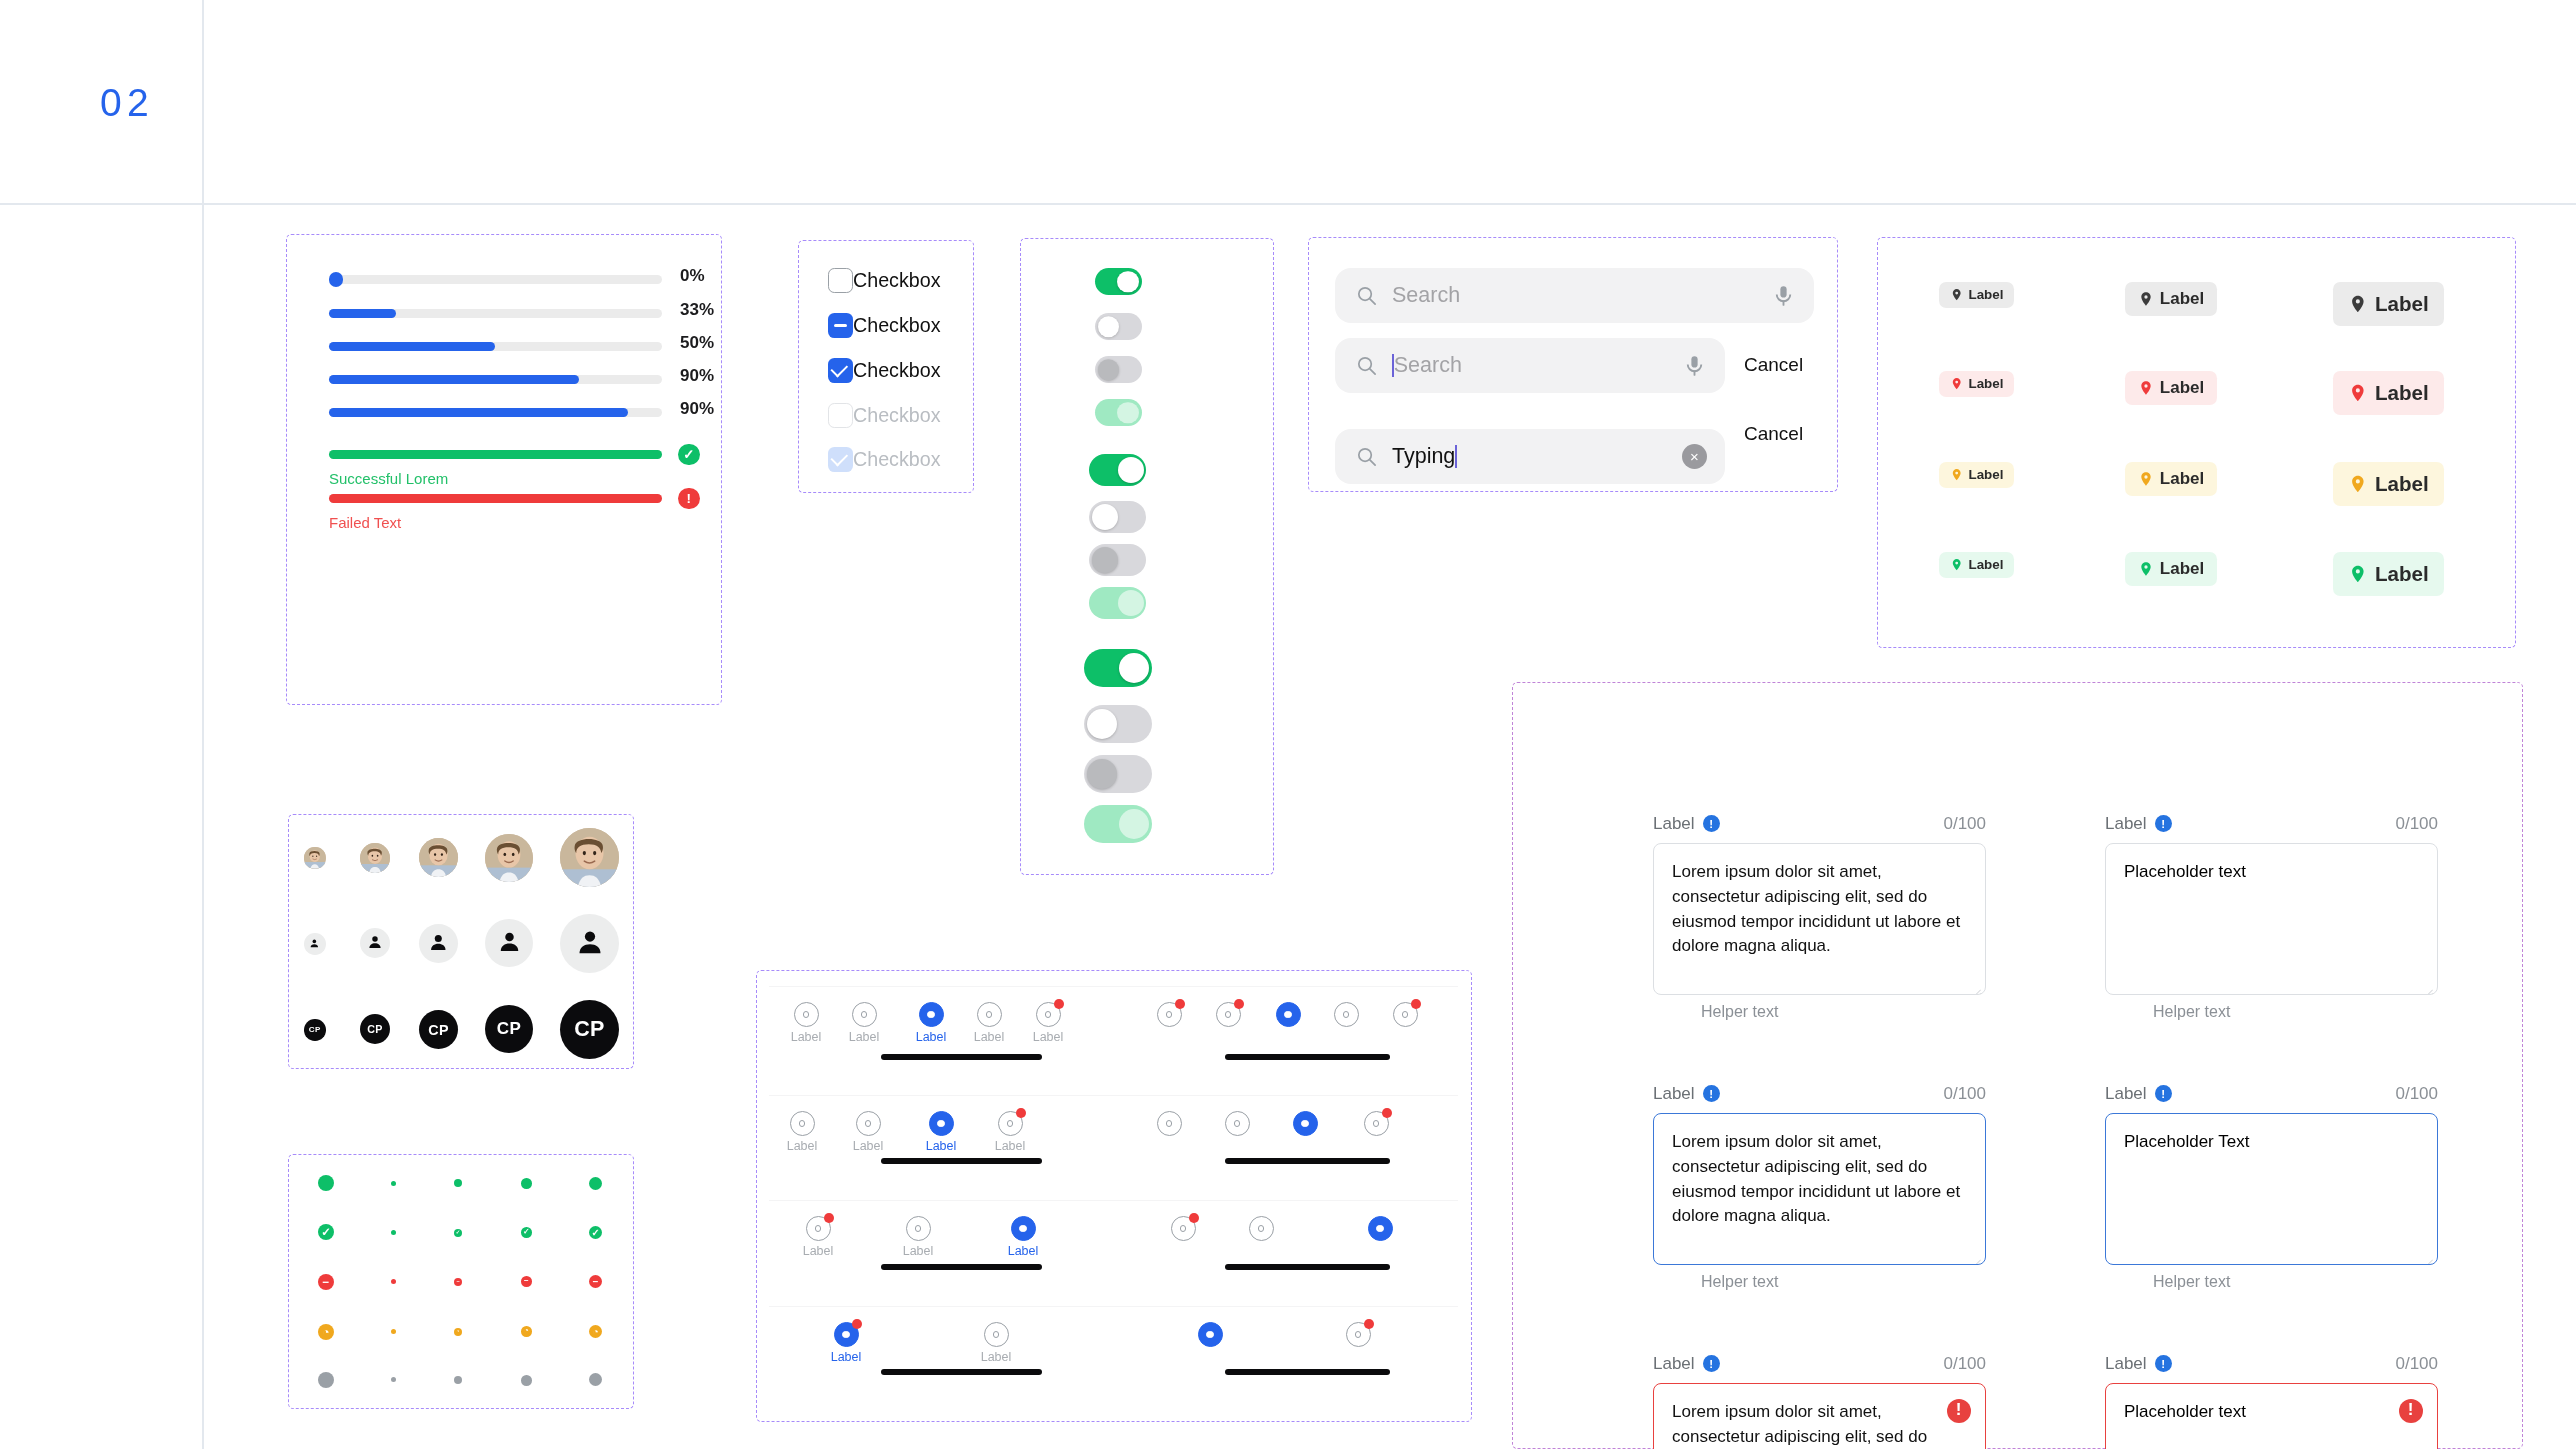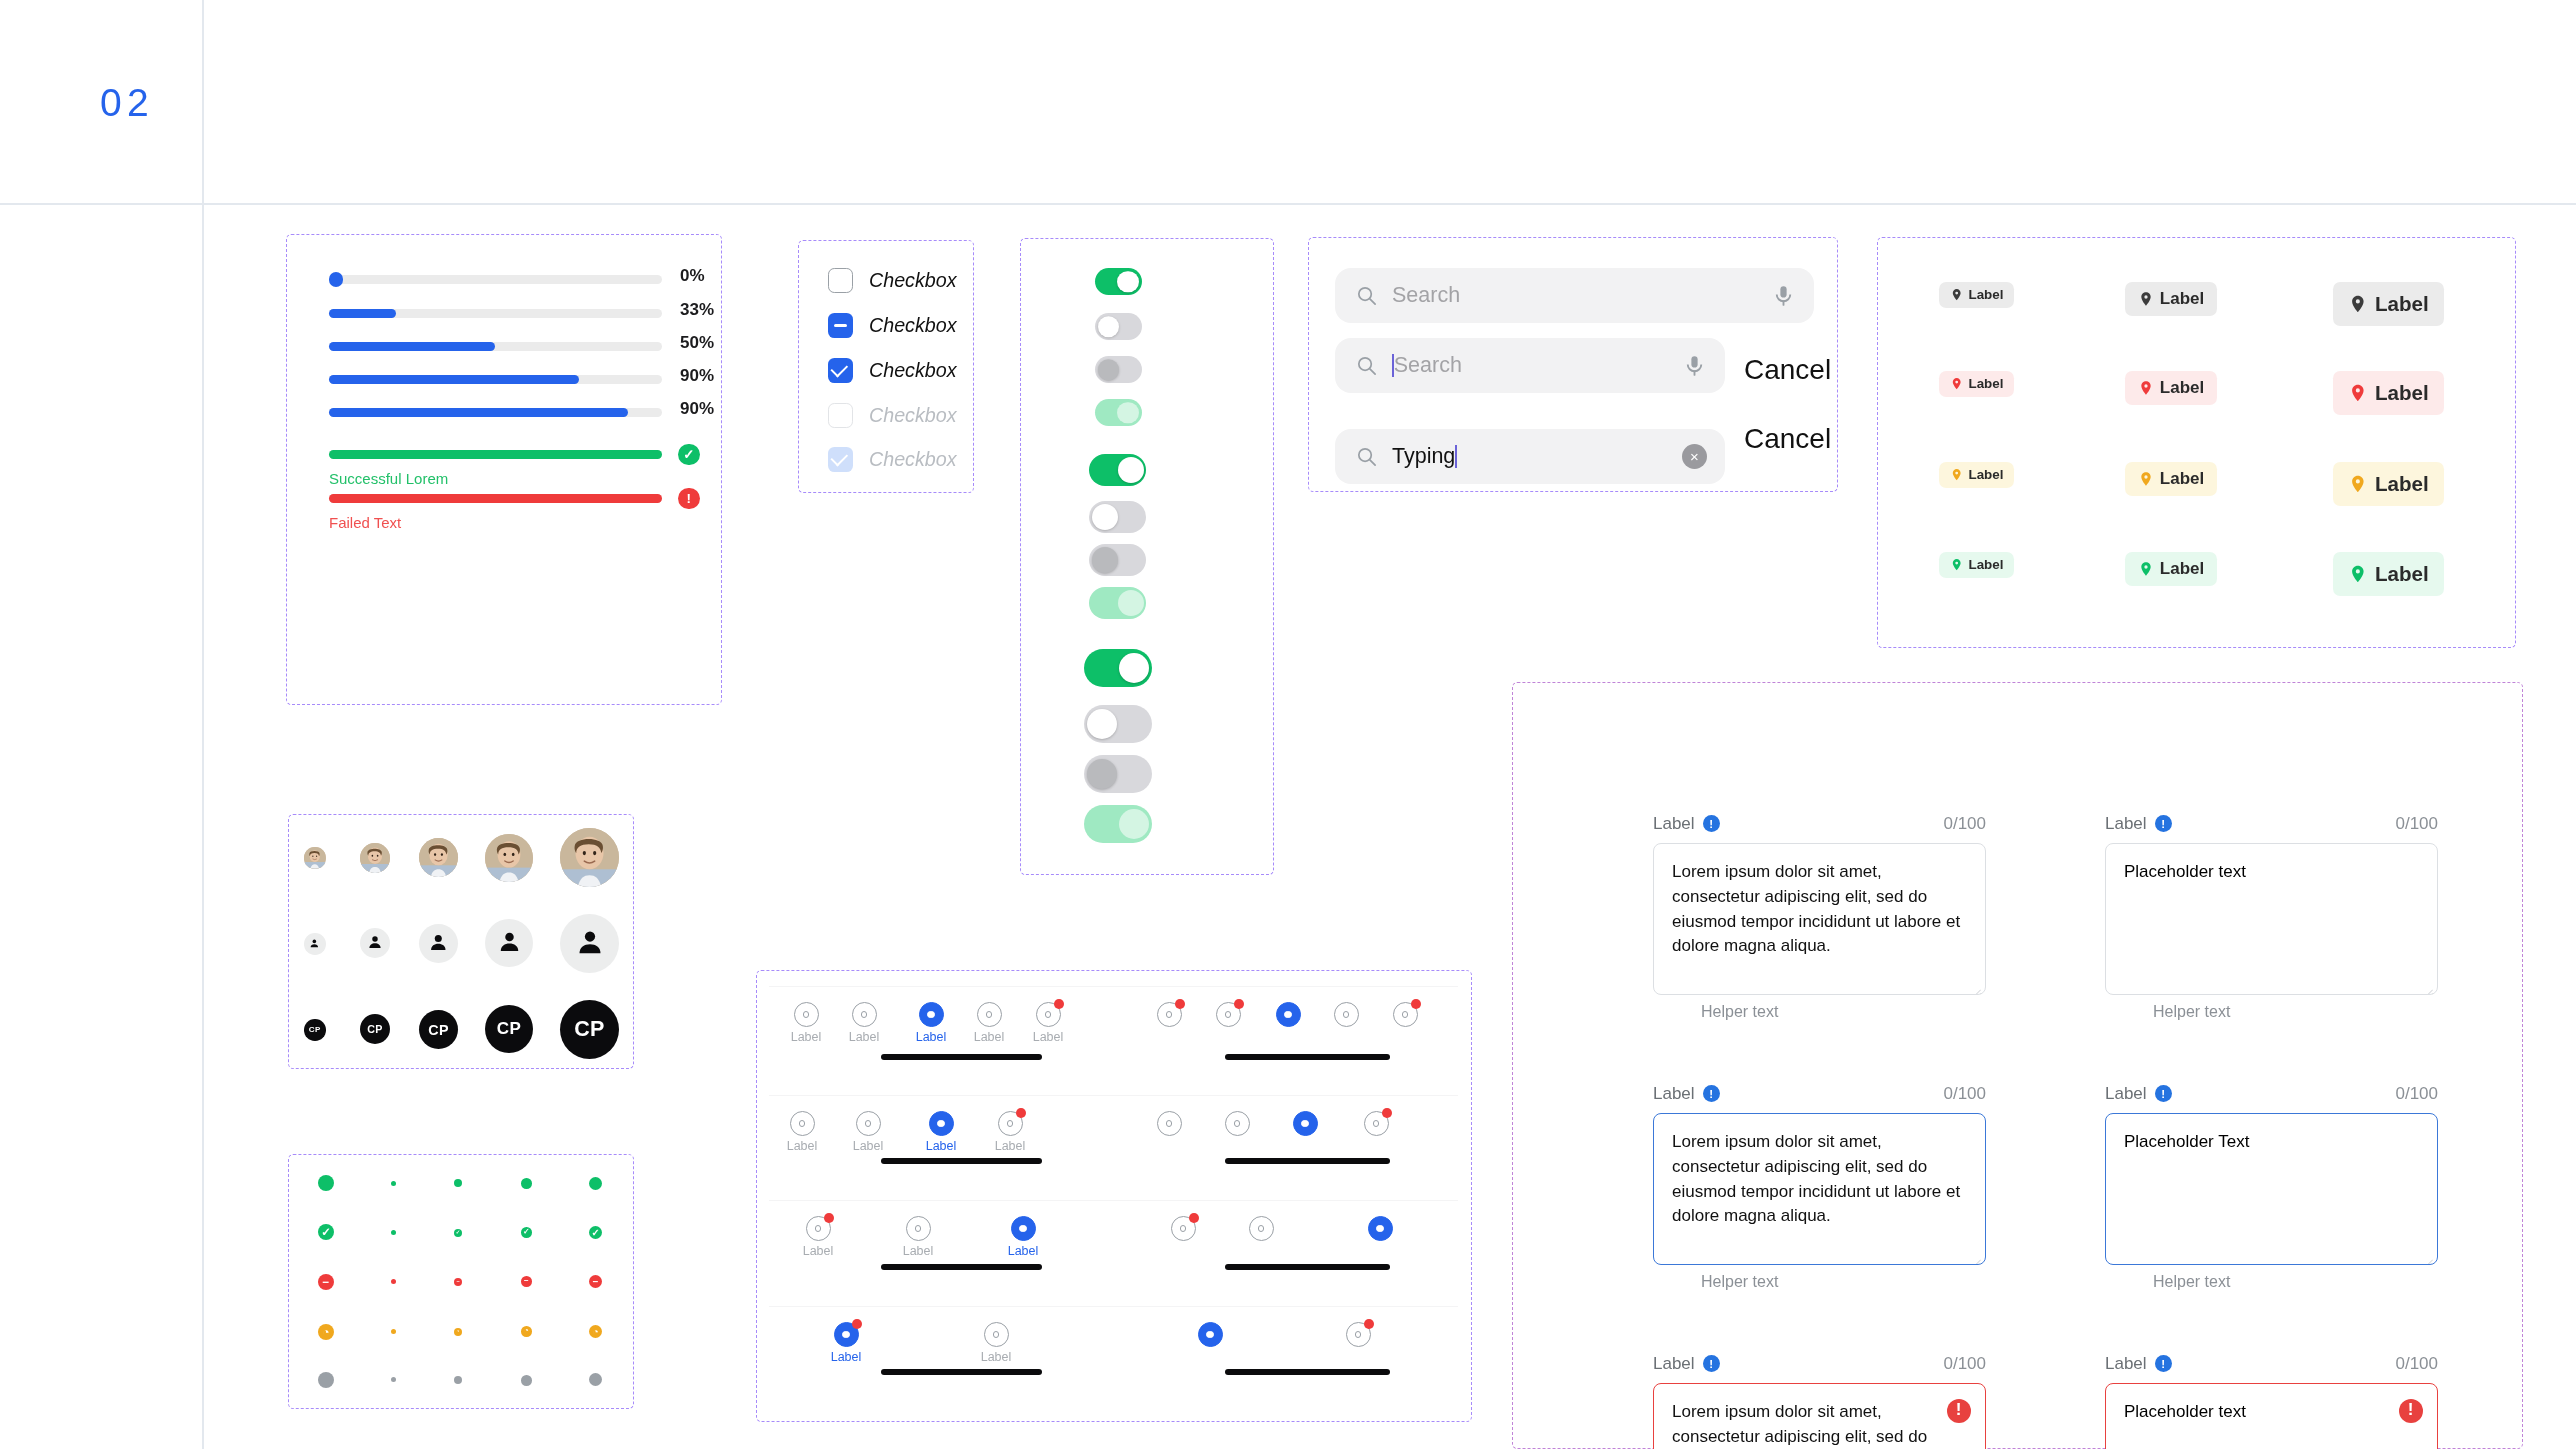--- a/index.html
+++ b/index.html
@@ -33,21 +33,21 @@
   .pb-cap{position:absolute;left:0;top:19.7px;font-size:15px;}
   .pb-cap.ok{color:#22c069;}
   .pb-cap.err{color:#f05050;}
   .pb-end{position:absolute;left:349px;top:-6.3px;width:21.5px;height:21.5px;border-radius:50%;
           display:flex;align-items:center;justify-content:center;color:#fff;font-size:13.4px;font-weight:700;}
   .pb-end.ok{background:#0dbf68;}
   .pb-end.err{background:#ef3b3b;}
 
   
   #checkbox-frame{left:798px;top:240px;width:176px;height:253px;}
-  .cb-row{position:absolute;left:30px;display:flex;align-items:center;gap:16px;font-style:italic;}
+  .cb-row{position:absolute;left:30px;display:flex;align-items:center;gap:0;}
   .cb-box{width:25px;height:25px;border-radius:6.3px;box-sizing:border-box;display:flex;align-items:center;justify-content:center;}
   .cb-box.empty{border:1.8px solid #9aa0a6;background:#fff;}
   .cb-box.indet{background:#2563eb;}
   .cb-box.checked{background:#2563eb;}
   .cb-box.dis-empty{border:1.8px solid #e2e4e7;background:#fff;}
   .cb-box.dis-check{background:#cfdffb;}
   .cb-dash{width:12.5px;height:3.6px;border-radius:1.8px;background:#fff;}
   .cb-tick{width:13.4px;height:8px;border-left:2.7px solid #fff;border-bottom:2.7px solid #fff;transform:rotate(-45deg) translate(0.9px,-2.7px);}
   .cb-label{font-size:19.7px;color:#111;}
   .cb-label.dim{color:#b9bdc2;}
@@ -61,21 +61,21 @@
   
   #search-frame{left:1308px;top:237px;width:530px;height:255px;}
   .sb{position:absolute;height:55px;border-radius:16px;background:#f2f2f3;display:flex;align-items:center;}
   .sb-ico{margin-left:19.7px;width:23px;height:23px;flex:0 0 auto;}
   .sb-txt{margin-left:14.3px;font-size:21.5px;flex:1;}
   .sb-txt.ph{color:#a3a3a6;}
   .sb-txt.val{color:#111;}
   .sb-right{margin-right:18px;width:25px;height:25px;flex:0 0 auto;}
   .caret{display:inline-block;width:1.8px;height:23px;background:#8a8a8e;vertical-align:-4.5px;}
   .caret.blue{background:#6b63d8;}
-  .sb-cancel{position:absolute;font-size:28px;color:#111;}
+  .sb-cancel{position:absolute;font-size:19px;color:#111;}
   .clear-btn{width:25px;height:25px;border-radius:50%;background:#9a9a9e;color:#fff;
              display:flex;align-items:center;justify-content:center;font-size:15px;}
 
   
   #badge-frame{left:1877px;top:237px;width:639px;height:411px;}
   .bdg{position:absolute;display:inline-flex;align-items:center;border-radius:7.2px;box-sizing:border-box;white-space:nowrap;}
   .bdg .pin{flex:0 0 auto;}
   .bdg .btxt{font-weight:700;color:#2b2b2b;}
 
   

